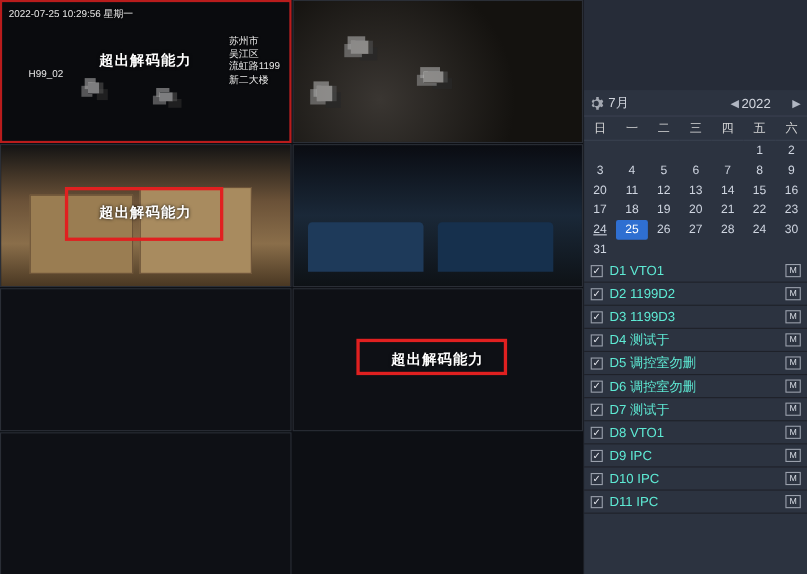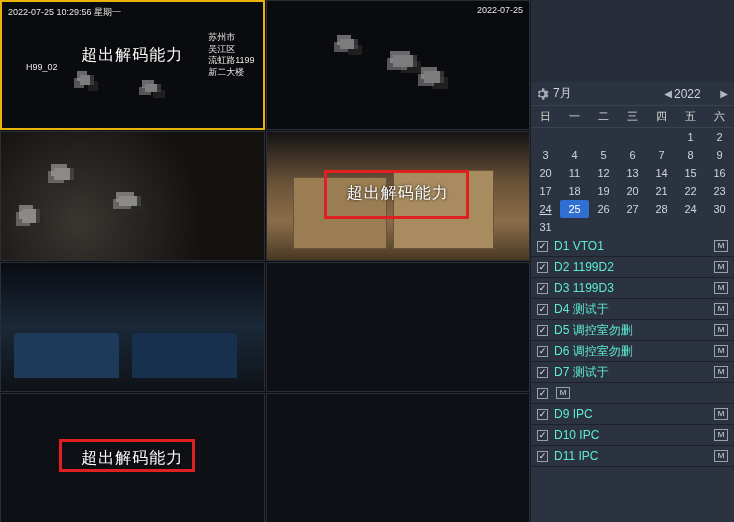--- a/index.html
+++ b/index.html
@@ -19,42 +19,42 @@
     grid-template-columns: 1fr 1fr;
     grid-template-rows: 130px 130px 130px 130px;
     gap: 1px;
   }
   .tile {
     background: #15181f;
     position: relative;
     overflow: hidden;
     border: 1px solid #2a2e36;
   }
-  .tile.selected { border: 2px solid #eab308; }
+  .tile.selected { border: 2px solid #b91c1c; }
   .tile .ts {
     position: absolute; top: 4px; left: 6px;
     font-size: 9px; color: #e8e8e8;
     text-shadow: 0 0 2px #000;
   }
   .tile .ts.right { left: auto; right: 6px; }
   .tile .loc {
     position: absolute; top: 30px; right: 8px;
     font-size: 9px; color: #e8e8e8;
     text-align: left; line-height: 1.3;
     text-shadow: 0 0 2px #000;
     white-space: pre;
   }
   .tile .chlabel {
     position: absolute; top: 60px; left: 24px;
     font-size: 9px; color: #e8e8e8;
   }
   .tile .errmsg {
     position: absolute; left: 50%; top: 50%;
     transform: translate(-50%,-50%);
-    color: #fff; font-size: 16px; font-weight: 400;
+    color: #fff; font-size: 13px; font-weight: 700;
     letter-spacing: 1px;
     text-shadow: 0 0 3px #000;
   }
   .tile .redbox {
     position: absolute;
     border: 3px solid #e02020;
   }
   .tile .scene {
     position: absolute; inset: 0;
     background: linear-gradient(135deg,#2a1d18 0%,#1a1410 40%,#3a2a20 70%,#15100c 100%);
@@ -166,27 +166,20 @@
     <div class="pix" style="left:55%;top:65%;width:12px;height:8px;"></div>
     <span class="ts">2022-07-25 10:29:56 星期一</span>
     <span class="chlabel">H99_02</span>
     <span class="errmsg" style="top:42%;">超出解码能力</span>
     <span class="loc">苏州市
 吴江区
 流虹路1199
 新二大楼</span>
   </div>
 
-  <div class="tile dark">
-    <div class="scene"></div>
-    <div class="pix" style="left:28%;top:30%;width:14px;height:10px;"></div>
-    <div class="pix" style="left:48%;top:42%;width:20px;height:12px;"></div>
-    <div class="pix" style="left:60%;top:55%;width:16px;height:12px;"></div>
-    <span class="ts right">2022-07-25</span>
-  </div>
 
   <div class="tile dark2">
     <div class="scene"></div>
     <div class="pix" style="left:20%;top:28%;width:16px;height:12px;"></div>
     <div class="pix" style="left:8%;top:60%;width:14px;height:14px;"></div>
     <div class="pix" style="left:45%;top:50%;width:18px;height:10px;"></div>
   </div>
 
   <div class="tile boxes">
     <div class="scene"></div>
@@ -300,20 +293,21 @@
         <span class="name">D6 调控室勿删</span>
         <span class="badge">M</span>
       </div>
       <div class="ch-row">
         <span class="chk">✓</span>
         <span class="name">D7 测试于</span>
         <span class="badge">M</span>
       </div>
       <div class="ch-row">
         <span class="chk">✓</span>
+        <span class="name">D8 VTO1</span>
         <span class="badge">M</span>
       </div>
       <div class="ch-row">
         <span class="chk">✓</span>
         <span class="name">D9 IPC</span>
         <span class="badge">M</span>
       </div>
       <div class="ch-row">
         <span class="chk">✓</span>
         <span class="name">D10 IPC</span>

